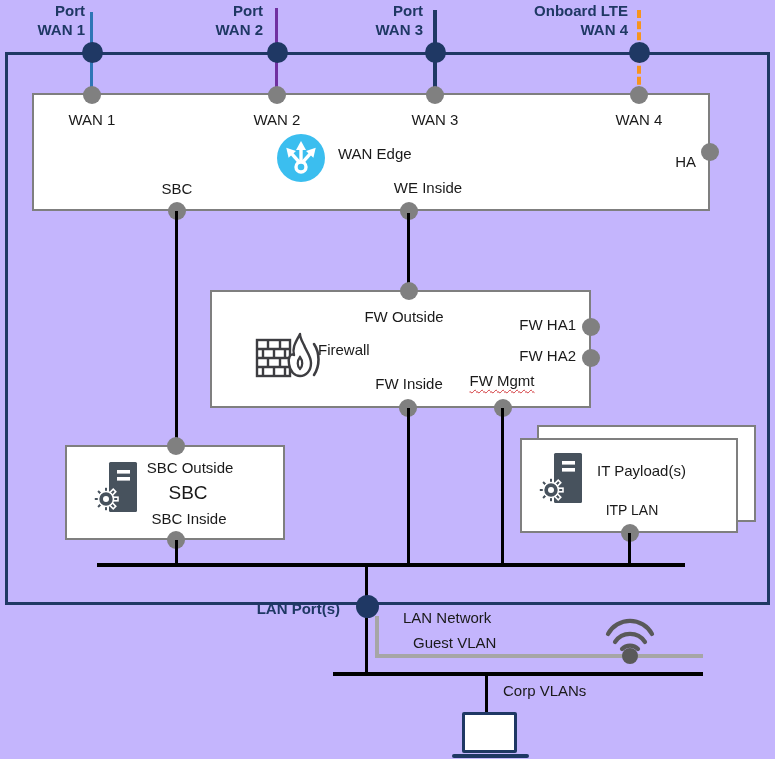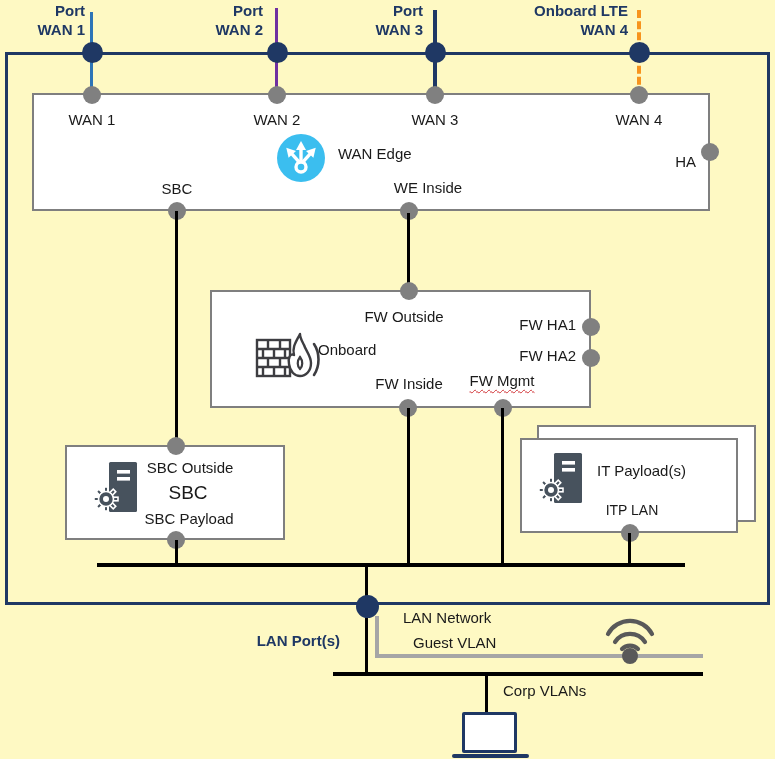--- a/index.html
+++ b/index.html
@@ -1,17 +1,17 @@
 <!DOCTYPE html>
 <html><head>
 <meta charset="utf-8">
 <style>
   html,body{margin:0;padding:0;background:#fff;}
   #stage{
-    position:relative;width:775px;height:759px;background:#fef9c3;overflow:hidden;
+    position:relative;width:775px;height:759px;background:#c4b5fd;overflow:hidden;
     font-family:"Liberation Sans", sans-serif;color:#1a1a1a;
   }
   .abs{position:absolute;}
   .lbl{position:absolute;font-size:15px;line-height:19px;white-space:nowrap;}
   .navy-txt{color:#1f3864;font-weight:600;}
   .big{font-size:15px;}
   .box{position:absolute;border:2px solid #7f7f7f;background:#fff;box-sizing:border-box;}
   .outer{position:absolute;border:3px solid #1f3864;box-sizing:border-box;background:transparent;}
   .c-navy{position:absolute;width:21px;height:21px;border-radius:50%;background:#1f3864;}
   .c-gray{position:absolute;width:18px;height:18px;border-radius:50%;background:#808080;}
@@ -127,21 +127,21 @@
       <line x1="13" y1="27" x2="13" y2="36"></line>
         <line x1="25" y1="27" x2="25" y2="36"></line>
       <line x1="8" y1="36" x2="8" y2="45"></line>
         <line x1="19" y1="36" x2="19" y2="45"></line>
         <line x1="30" y1="36" x2="30" y2="45"></line>
     </g>
     <path d="M45,3 C41,11 37,16 39,24 C35,22 33,27 34,33 C35,41 40,45 45,45 C51,45 56,40 56,32 C56,25 51,20 49,14 C47,10 45,7 45,3 Z" fill="#fff" stroke="#3d3d41" stroke-width="2.4" stroke-linejoin="round"></path>
     <path d="M45,26 C42,30 42,35 45,38 C48,35 48,30 45,26 Z" fill="none" stroke="#3d3d41" stroke-width="2.2"></path>
     <path d="M59,13 C65,22 65,35 59,44" fill="none" stroke="#3d3d41" stroke-width="2.6" stroke-linecap="round"></path>
   </svg>
-  <div class="lbl big" style="left:318px;top:340px;">Onboard</div>
+  <div class="lbl big" style="left:318px;top:340px;">Firewall</div>
 
   <div class="lbl tc" style="left:359px;top:374px;width:100px;">FW Inside</div>
   <div class="lbl tc" style="left:452px;top:371px;width:100px;"><span class="wavy">FW Mgmt</span></div>
   <div class="c-gray" style="left:399px;top:399px;"></div>
   <div class="c-gray" style="left:494px;top:399px;"></div>
 
   <div class="vline" style="left:407px;top:408px;height:157px;"></div>
   <div class="vline" style="left:501px;top:408px;height:157px;"></div>
 
   <div class="box" style="left:65px;top:445px;width:220px;height:95px;"></div>
@@ -160,21 +160,21 @@
         <rect x="11.2" y="27" width="3.6" height="5" transform="rotate(180 13 39)"></rect>
         <rect x="11.2" y="27" width="3.6" height="5" transform="rotate(225 13 39)"></rect>
         <rect x="11.2" y="27" width="3.6" height="5" transform="rotate(270 13 39)"></rect>
         <rect x="11.2" y="27" width="3.6" height="5" transform="rotate(315 13 39)"></rect>
       </g>
       <circle cx="13" cy="39" r="7.5" fill="#47525d" stroke="#fff" stroke-width="1.6"></circle>
       <circle cx="13" cy="39" r="3" fill="#fff"></circle>
     </g>
   </svg>
   <div class="lbl tc" style="left:138px;top:483px;width:100px;font-size:19px;">SBC</div>
-  <div class="lbl tc" style="left:139px;top:509px;width:100px;">SBC Payload</div>
+  <div class="lbl tc" style="left:139px;top:509px;width:100px;">SBC Inside</div>
   <div class="c-gray" style="left:167px;top:531px;"></div>
   <div class="vline" style="left:175px;top:540px;height:25px;"></div>
 
   <div class="box" style="left:537px;top:425px;width:219px;height:97px;"></div>
   <div class="box" style="left:520px;top:438px;width:218px;height:95px;"></div>
   <svg class="abs" style="left:538px;top:451px;" width="50" height="56" viewBox="0 0 50 56">
     <rect x="16" y="2" width="28" height="50" rx="1.5" fill="#47525d"></rect>
     <rect x="24" y="10" width="13" height="3.6" fill="#fff"></rect>
     <rect x="24" y="17" width="13" height="3.6" fill="#fff"></rect>
     <g>
@@ -195,21 +195,21 @@
   <div class="lbl big" style="left:597px;top:461px;">IT Payload(s)</div>
   <div class="lbl tc" style="left:582px;top:501px;width:100px;font-size:14px;">ITP LAN</div>
   <div class="c-gray" style="left:621px;top:524px;"></div>
   <div class="vline" style="left:628px;top:533px;height:32px;"></div>
 
   <div class="hline" style="left:97px;top:563px;width:588px;"></div>
   <div class="lbl" style="left:403px;top:608px;">LAN Network</div>
 
   <div class="vline" style="left:365px;top:565px;height:109px;"></div>
   <div class="c-navy" style="left:356px;top:595px;width:23px;height:23px;"></div>
-  <div class="lbl tr navy-txt" style="left:240px;top:631px;width:100px;">LAN Port(s)</div>
+  <div class="lbl tr navy-txt" style="left:240px;top:599px;width:100px;">LAN Port(s)</div>
 
   <div class="gline" style="left:375px;top:616px;width:4px;height:42px;"></div>
   <div class="gline" style="left:375px;top:654px;width:328px;height:4px;"></div>
   <div class="lbl" style="left:413px;top:633px;">Guest VLAN</div>
   <svg class="abs" style="left:603px;top:614px;" width="54" height="40" viewBox="0 0 54 40">
     <g stroke="#595959" stroke-width="4.2" fill="none" stroke-linecap="round">
       <path d="M5,20 A25,25 0 0 1 49,20"></path>
       <path d="M12,28 A18,18 0 0 1 42,28"></path>
       <path d="M19,35 A11,11 0 0 1 35,35"></path>
     </g>

